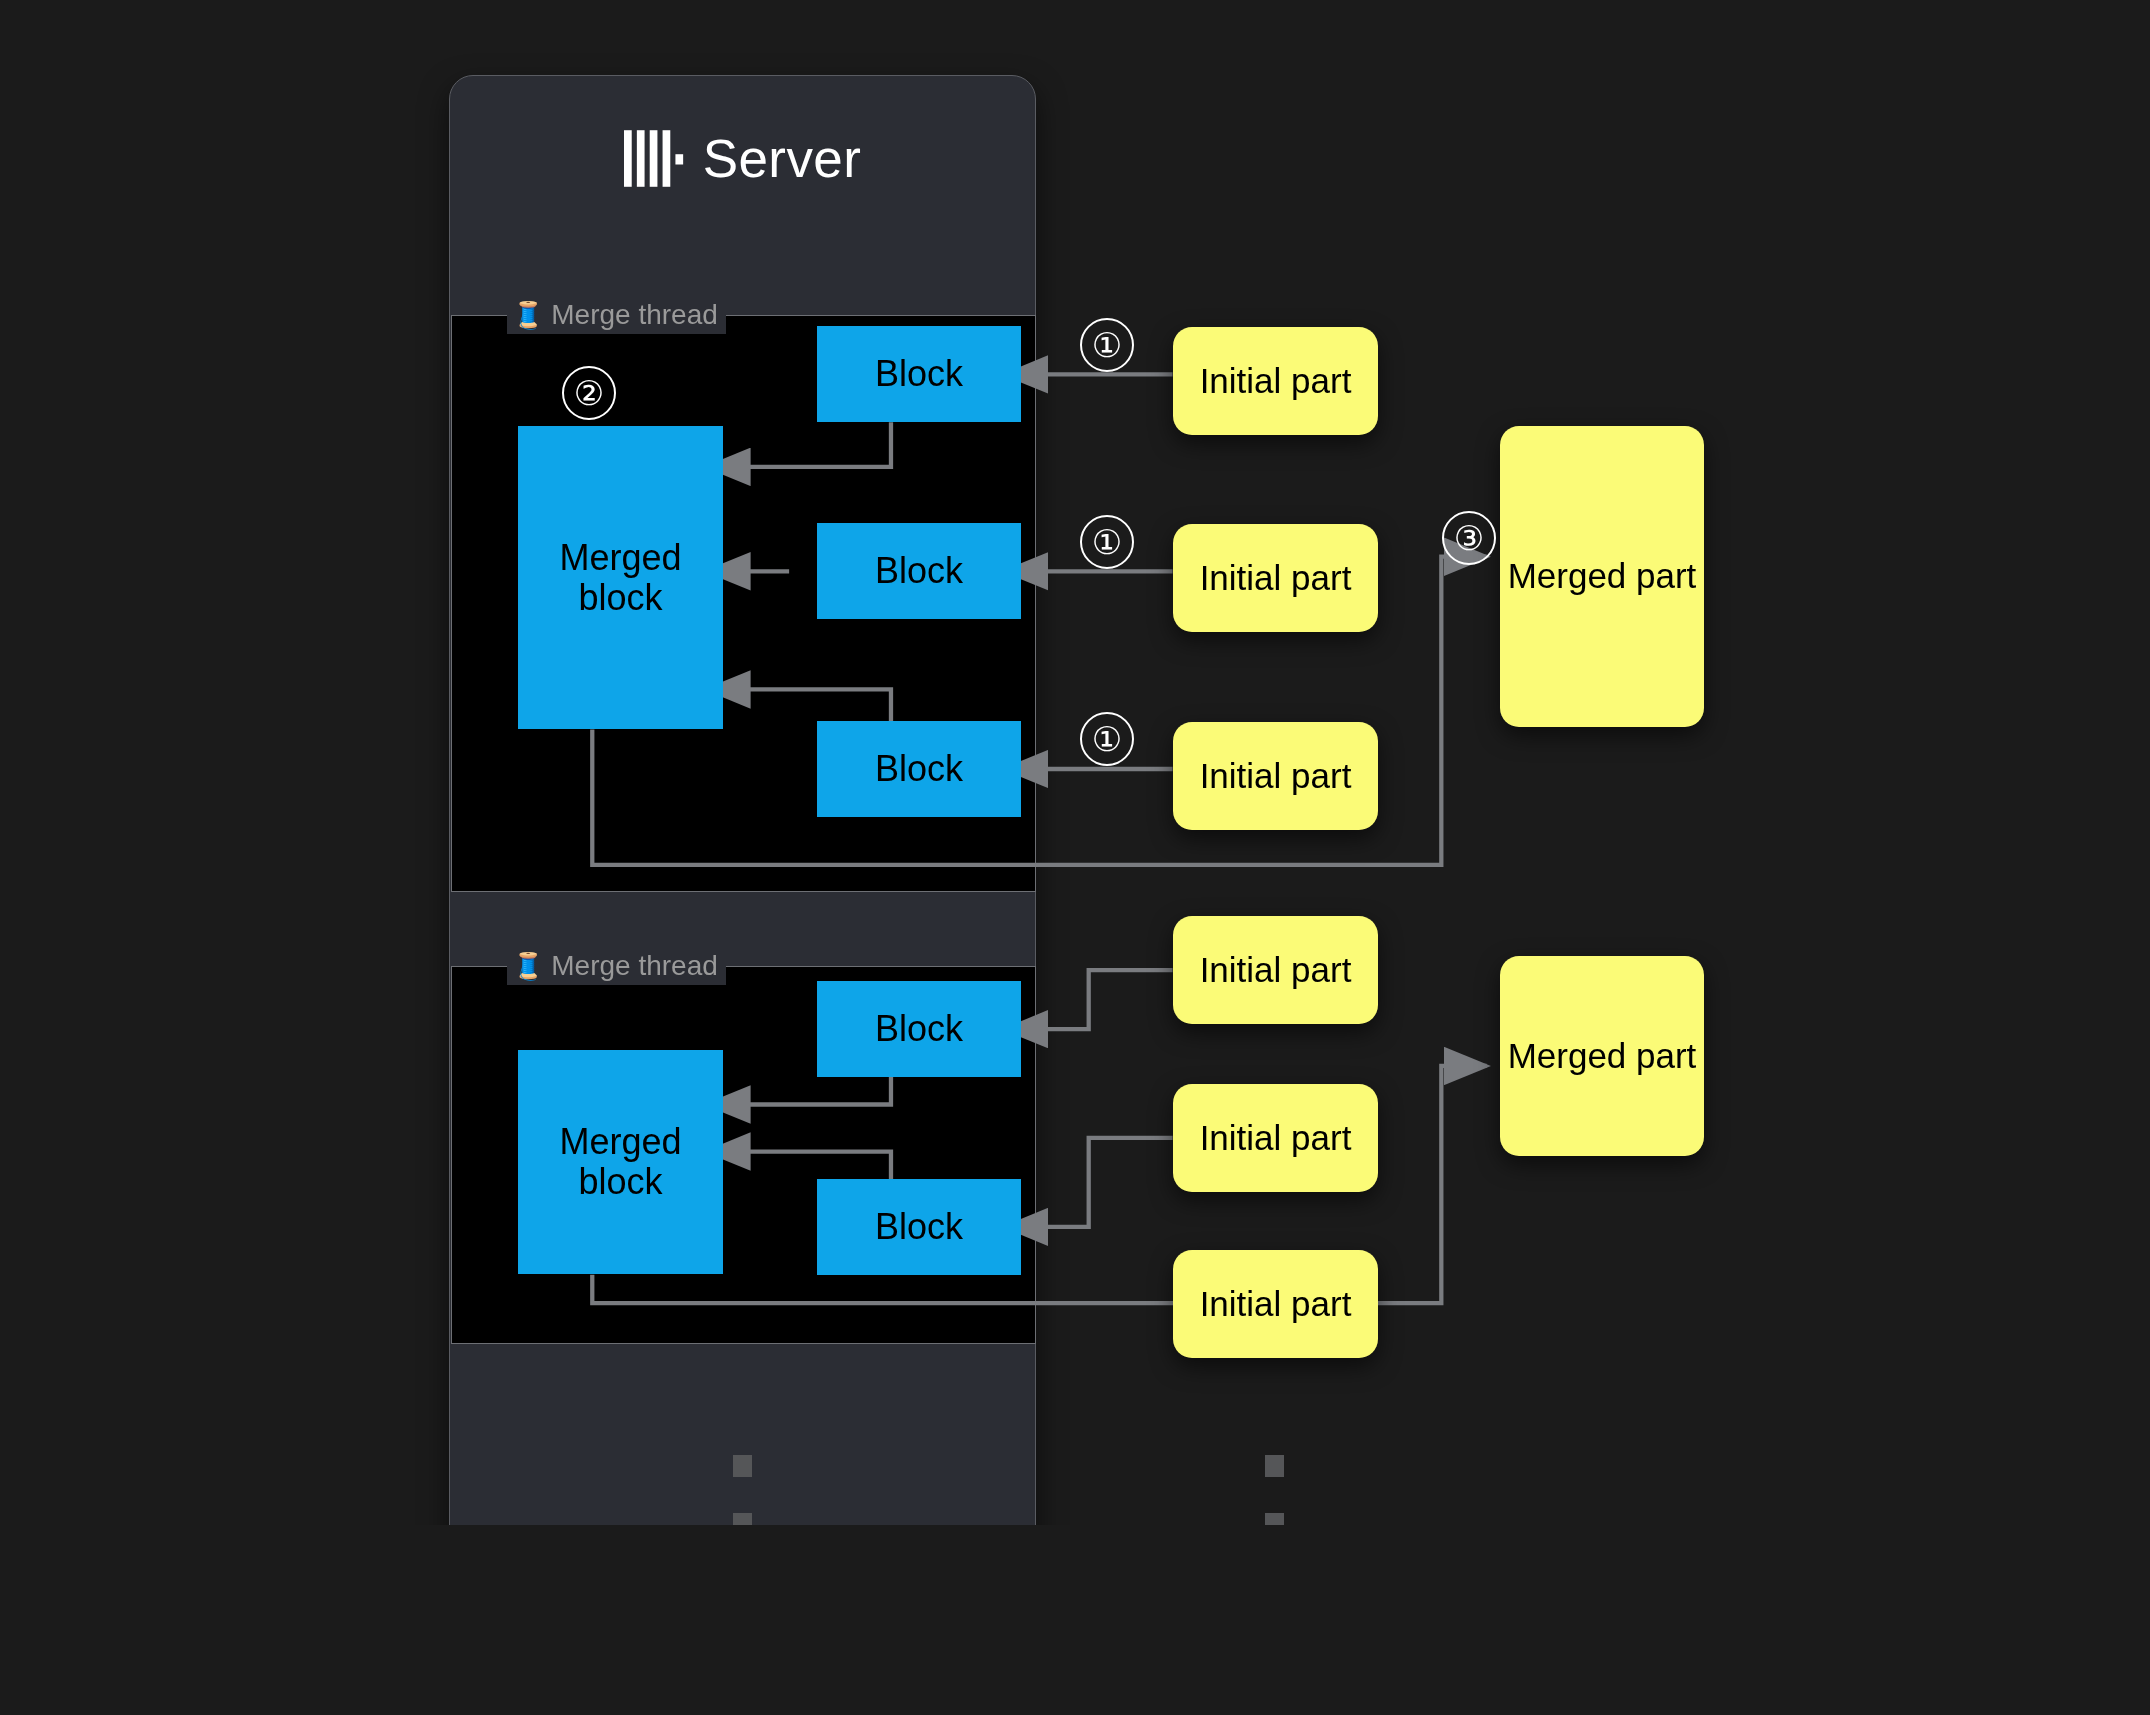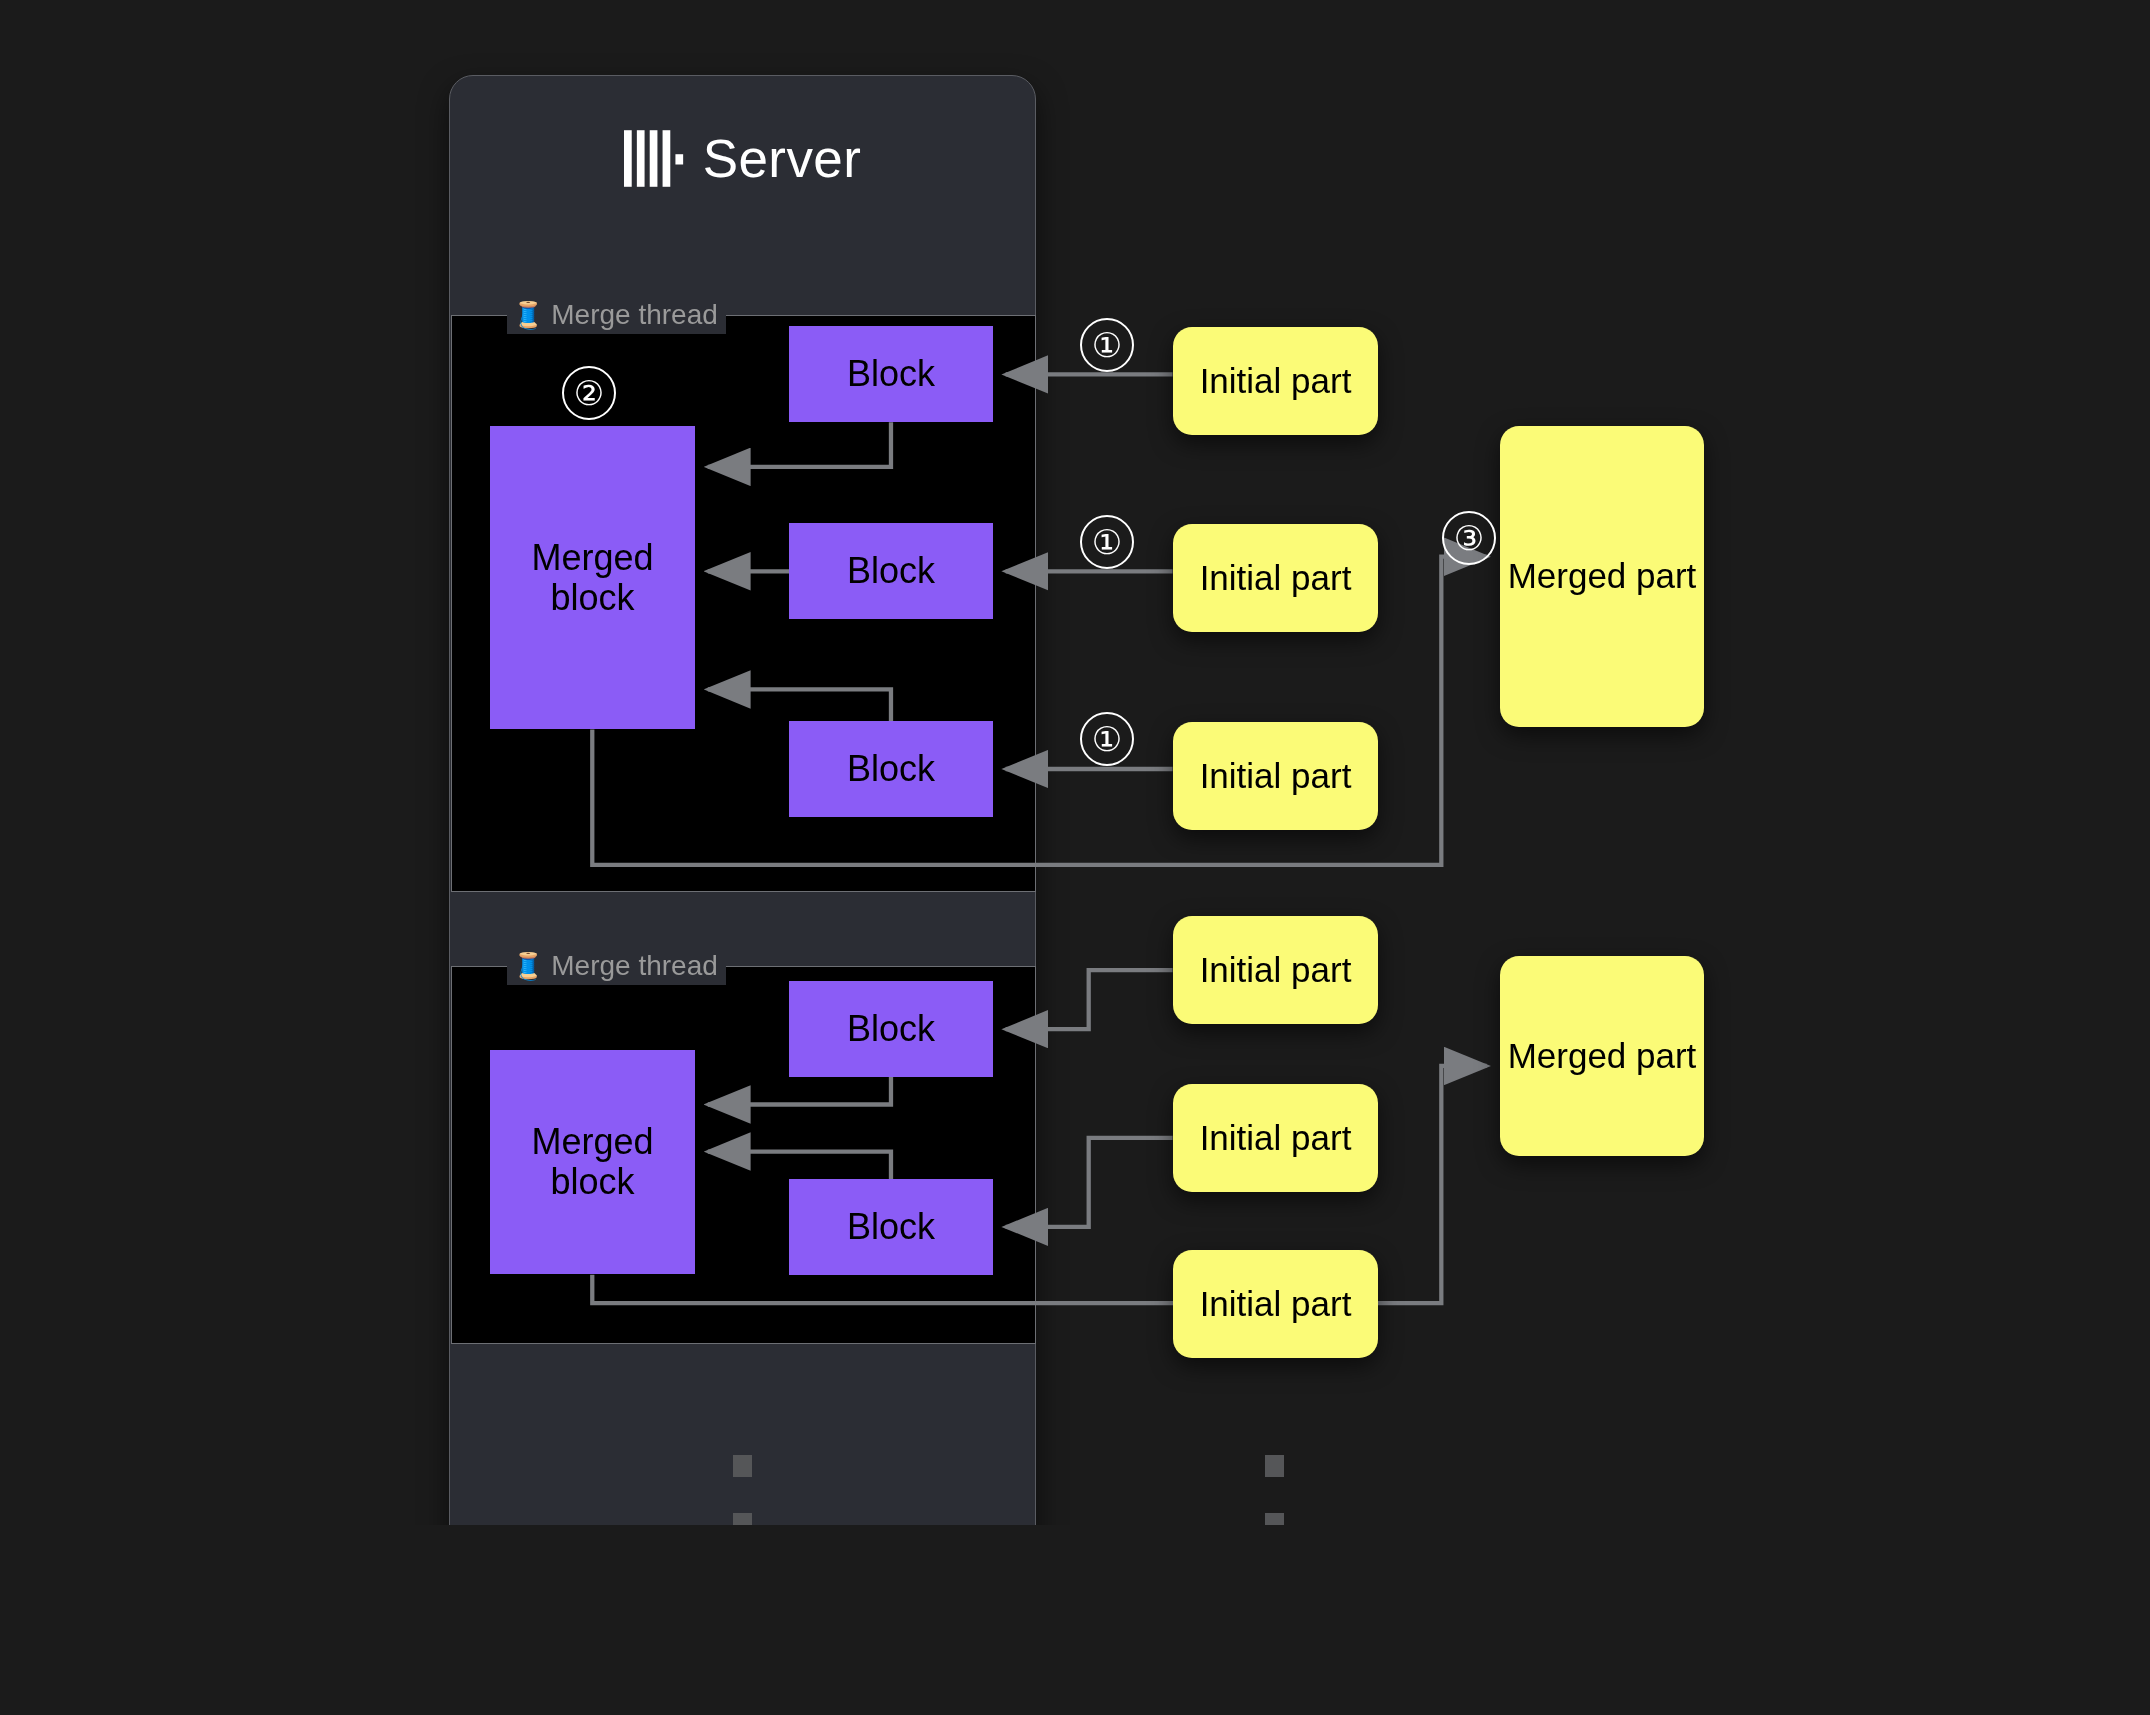--- a/index.html
+++ b/index.html
@@ -56,21 +56,21 @@
   .spool-icon{font-size:26px;line-height:1;display:inline-block;}
 
   
   .box{
     position:absolute;
     display:flex;align-items:center;justify-content:center;
     text-align:center;
     box-sizing:border-box;
     line-height:1.1;
   }
-  .blue{background:#8b5cf6;color:#000;font-size:36px;}
+  .blue{background:#0ea5e9;color:#000;font-size:36px;margin-left:28px;}
   .yellow{background:#fbfb77;color:#000;font-size:35px;
           box-shadow:0 8.6px 22px rgba(0,0,0,.55);border-radius:19px;}
   
   #block-1-1{left:789px;top:326px;width:204px;height:96px;}
   #block-1-2{left:789px;top:523px;width:204px;height:96px;}
   #block-1-3{left:789px;top:721px;width:204px;height:96px;}
   #merged-block-1{left:490px;top:426px;width:205px;height:303px;}
   
   #block-2-1{left:789px;top:981px;width:204px;height:96px;}
   #block-2-2{left:789px;top:1179px;width:204px;height:96px;}

